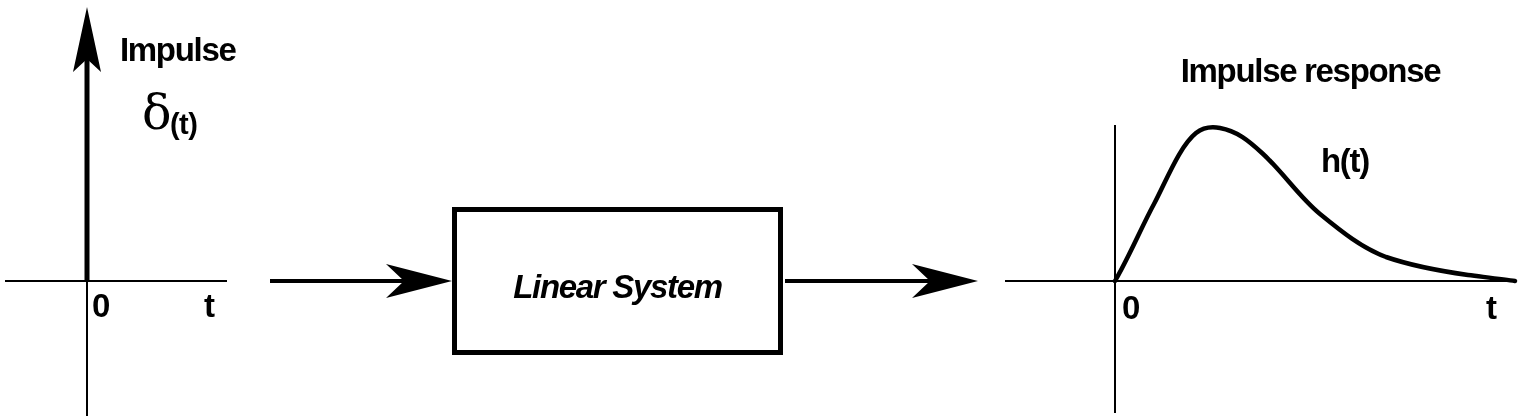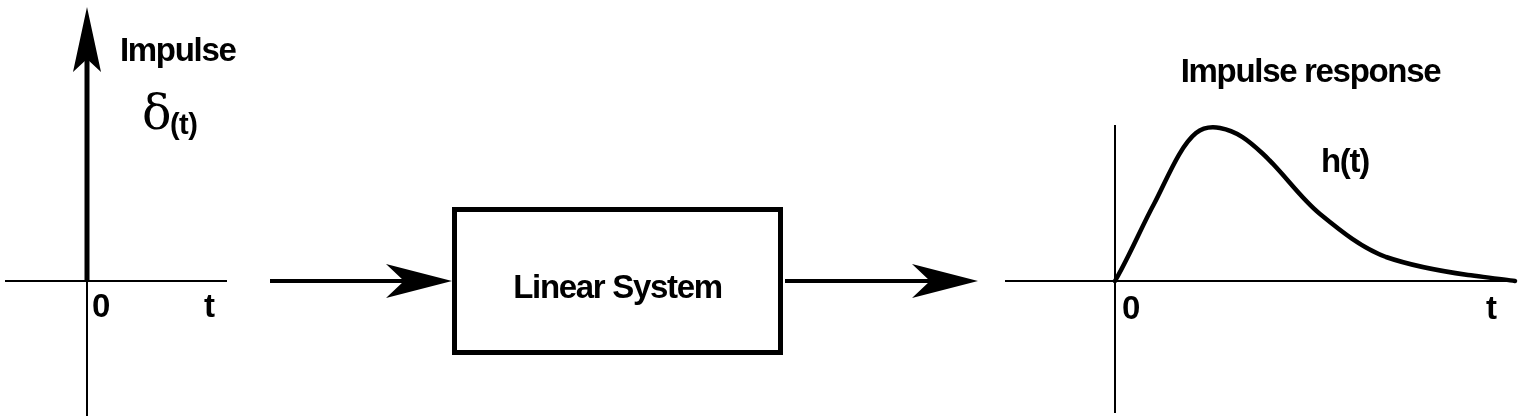--- a/index.html
+++ b/index.html
@@ -43,21 +43,21 @@
   .system-box {
     position: absolute;
     left: 452px; top: 207px;
     width: 331px; height: 148px;
     border: 5px solid var(--ink);
     background: var(--bg);
     display: flex;
     align-items: center;
     justify-content: center;
   }
-  .system-box .label { position: static; padding-top: 10px; }
+  .system-box .label { position: static; padding-top: 10px; font-style: italic; }
   .title-center { text-align: center; }
 </style>
 </head>
 <body>
 
 <div class="stage">
 
   <svg width="1524" height="416" viewBox="0 0 1524 416">
 
     <line x1="5" y1="281" x2="227" y2="281" stroke="#000" stroke-width="2"></line>

